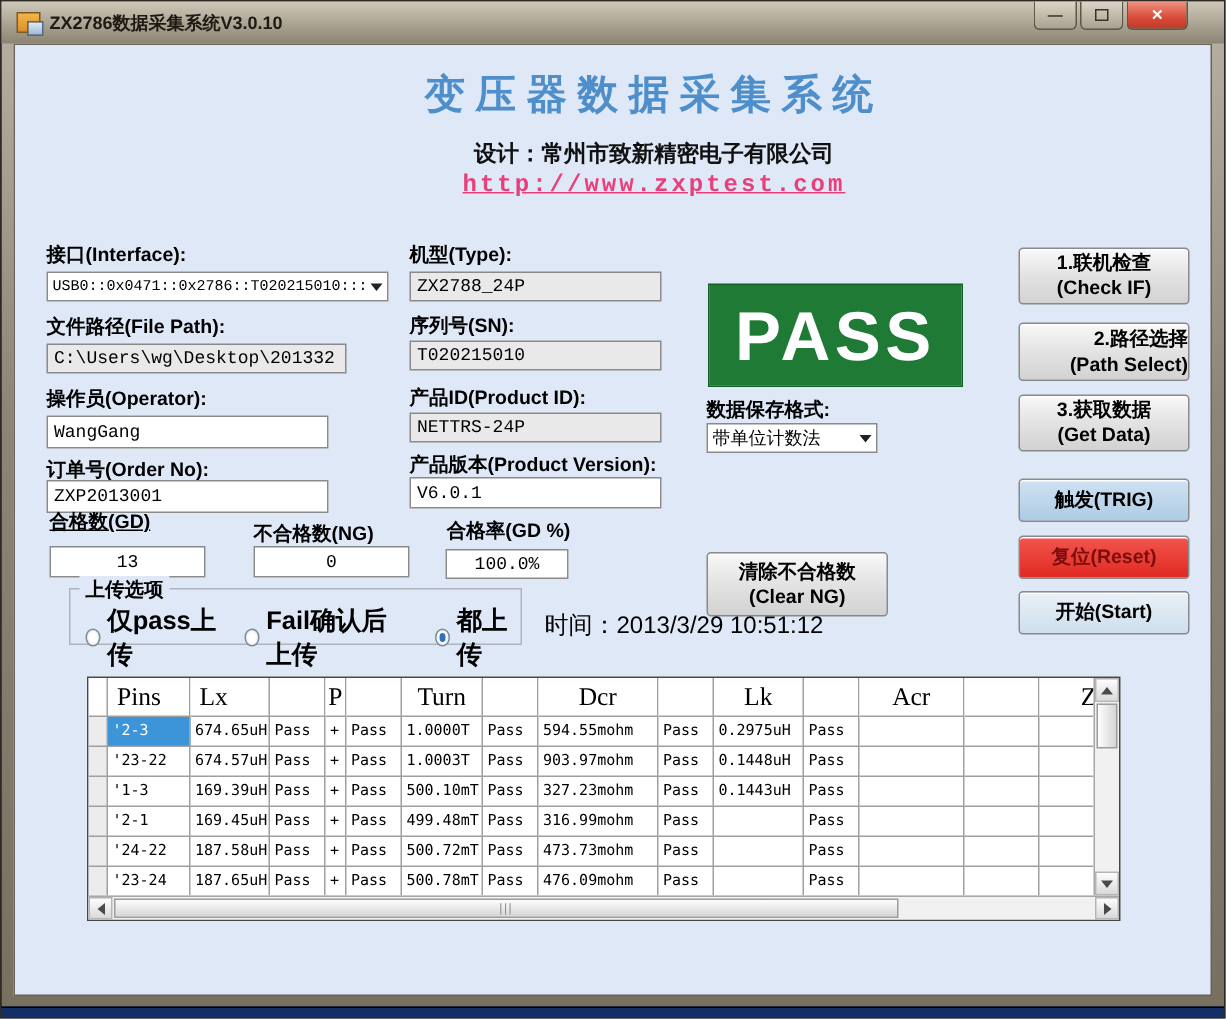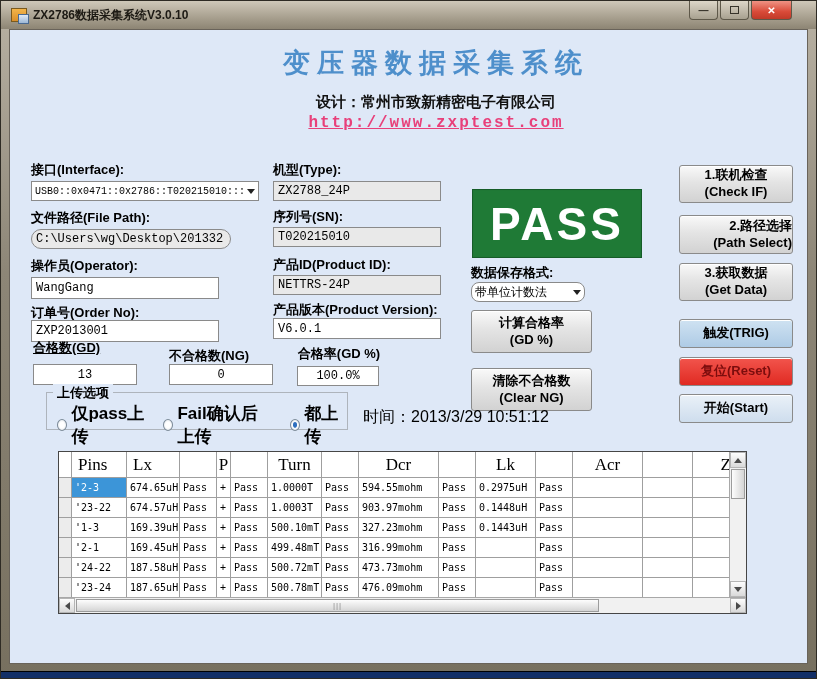--- a/index.html
+++ b/index.html
@@ -128,21 +128,21 @@
 
   <div class="lbl" style="left:30px; top:160px;">接口(Interface):</div>
   <div class="combo" style="left:30px; top:180px; width:228px; height:20px;">
     <span class="cval">USB0::0x0471::0x2786::T020215010:::</span>
     <span class="carrow">
         <span class="tri-down"></span>
       </span>
   </div>
 
   <div class="lbl" style="left:30px; top:208px;">文件路径(File Path):</div>
-  <input class="txt ro" style="left: 30px; top: 228px; width: 200px; height: 20px; border-radius: 10px;" readonly="" value="C:\Users\wg\Desktop\201332">
+  <input class="txt ro" style="left: 30px; top: 228px; width: 200px; height: 20px;" readonly="" value="C:\Users\wg\Desktop\201332">
 
   <div class="lbl" style="left:30px; top:256px;">操作员(Operator):</div>
   <input class="txt" style="left: 30px; top: 276px; width: 188px; height: 22px;" value="WangGang">
 
   <div class="lbl" style="left:30px; top:303px;">订单号(Order No):</div>
   <input class="txt" style="left: 30px; top: 319px; width: 188px; height: 22px;" value="ZXP2013001">
 
   <div class="lbl" style="left:32px; top:338px;text-decoration:underline;">合格数(GD)</div>
   <div class="lbl" style="left:168px; top:346px;">不合格数(NG)</div>
   <input class="txt center" style="left: 32px; top: 363px; width: 104px; height: 21px;" value="13">
@@ -177,31 +177,27 @@
 
   <div class="lbl" style="left:272px; top:300px;">产品版本(Product Version):</div>
   <input class="txt" style="left: 272px; top: 317px; width: 168px; height: 21px;" value="V6.0.1">
 
   <div class="lbl" style="left:288px; top:344px; width:100px; text-align:center;">合格率(GD %)</div>
   <input class="txt center" style="left: 296px; top: 365px; width: 82px; height: 20px;" value="100.0%">
 
   <div class="pass-box">PASS</div>
 
   <div class="lbl" style="left:470px; top:263px;">数据保存格式:</div>
-  <div class="combo" style="left:470px; top:281px; width:114px; height:20px; font-size:12px; font-family:Liberation Serif, serif;border-radius:8px;">
+  <div class="combo" style="left:470px; top:281px; width:114px; height:20px; font-size:12px; font-family:Liberation Serif, serif;">
     <span class="cval">带单位计数法</span>
     <span class="carrow">
         <span class="tri-down"></span>
       </span>
   </div>
 
-  <div class="btn" style="left:470px; top:309px; width:121px; height:43px;">
-    <span>计算合格率</span>
-    <span>(GD %)</span>
-  </div>
   <div class="btn" style="left:470px; top:367px; width:121px; height:43px;">
     <span>清除不合格数</span>
     <span>(Clear NG)</span>
   </div>
 
   <div class="time-line">
     <span>时间：</span><span>2013/3/29 10:51:12</span>
   </div>
 
   <div class="btn" style="left:678px; top:164px; width:114px; height:38px;">

